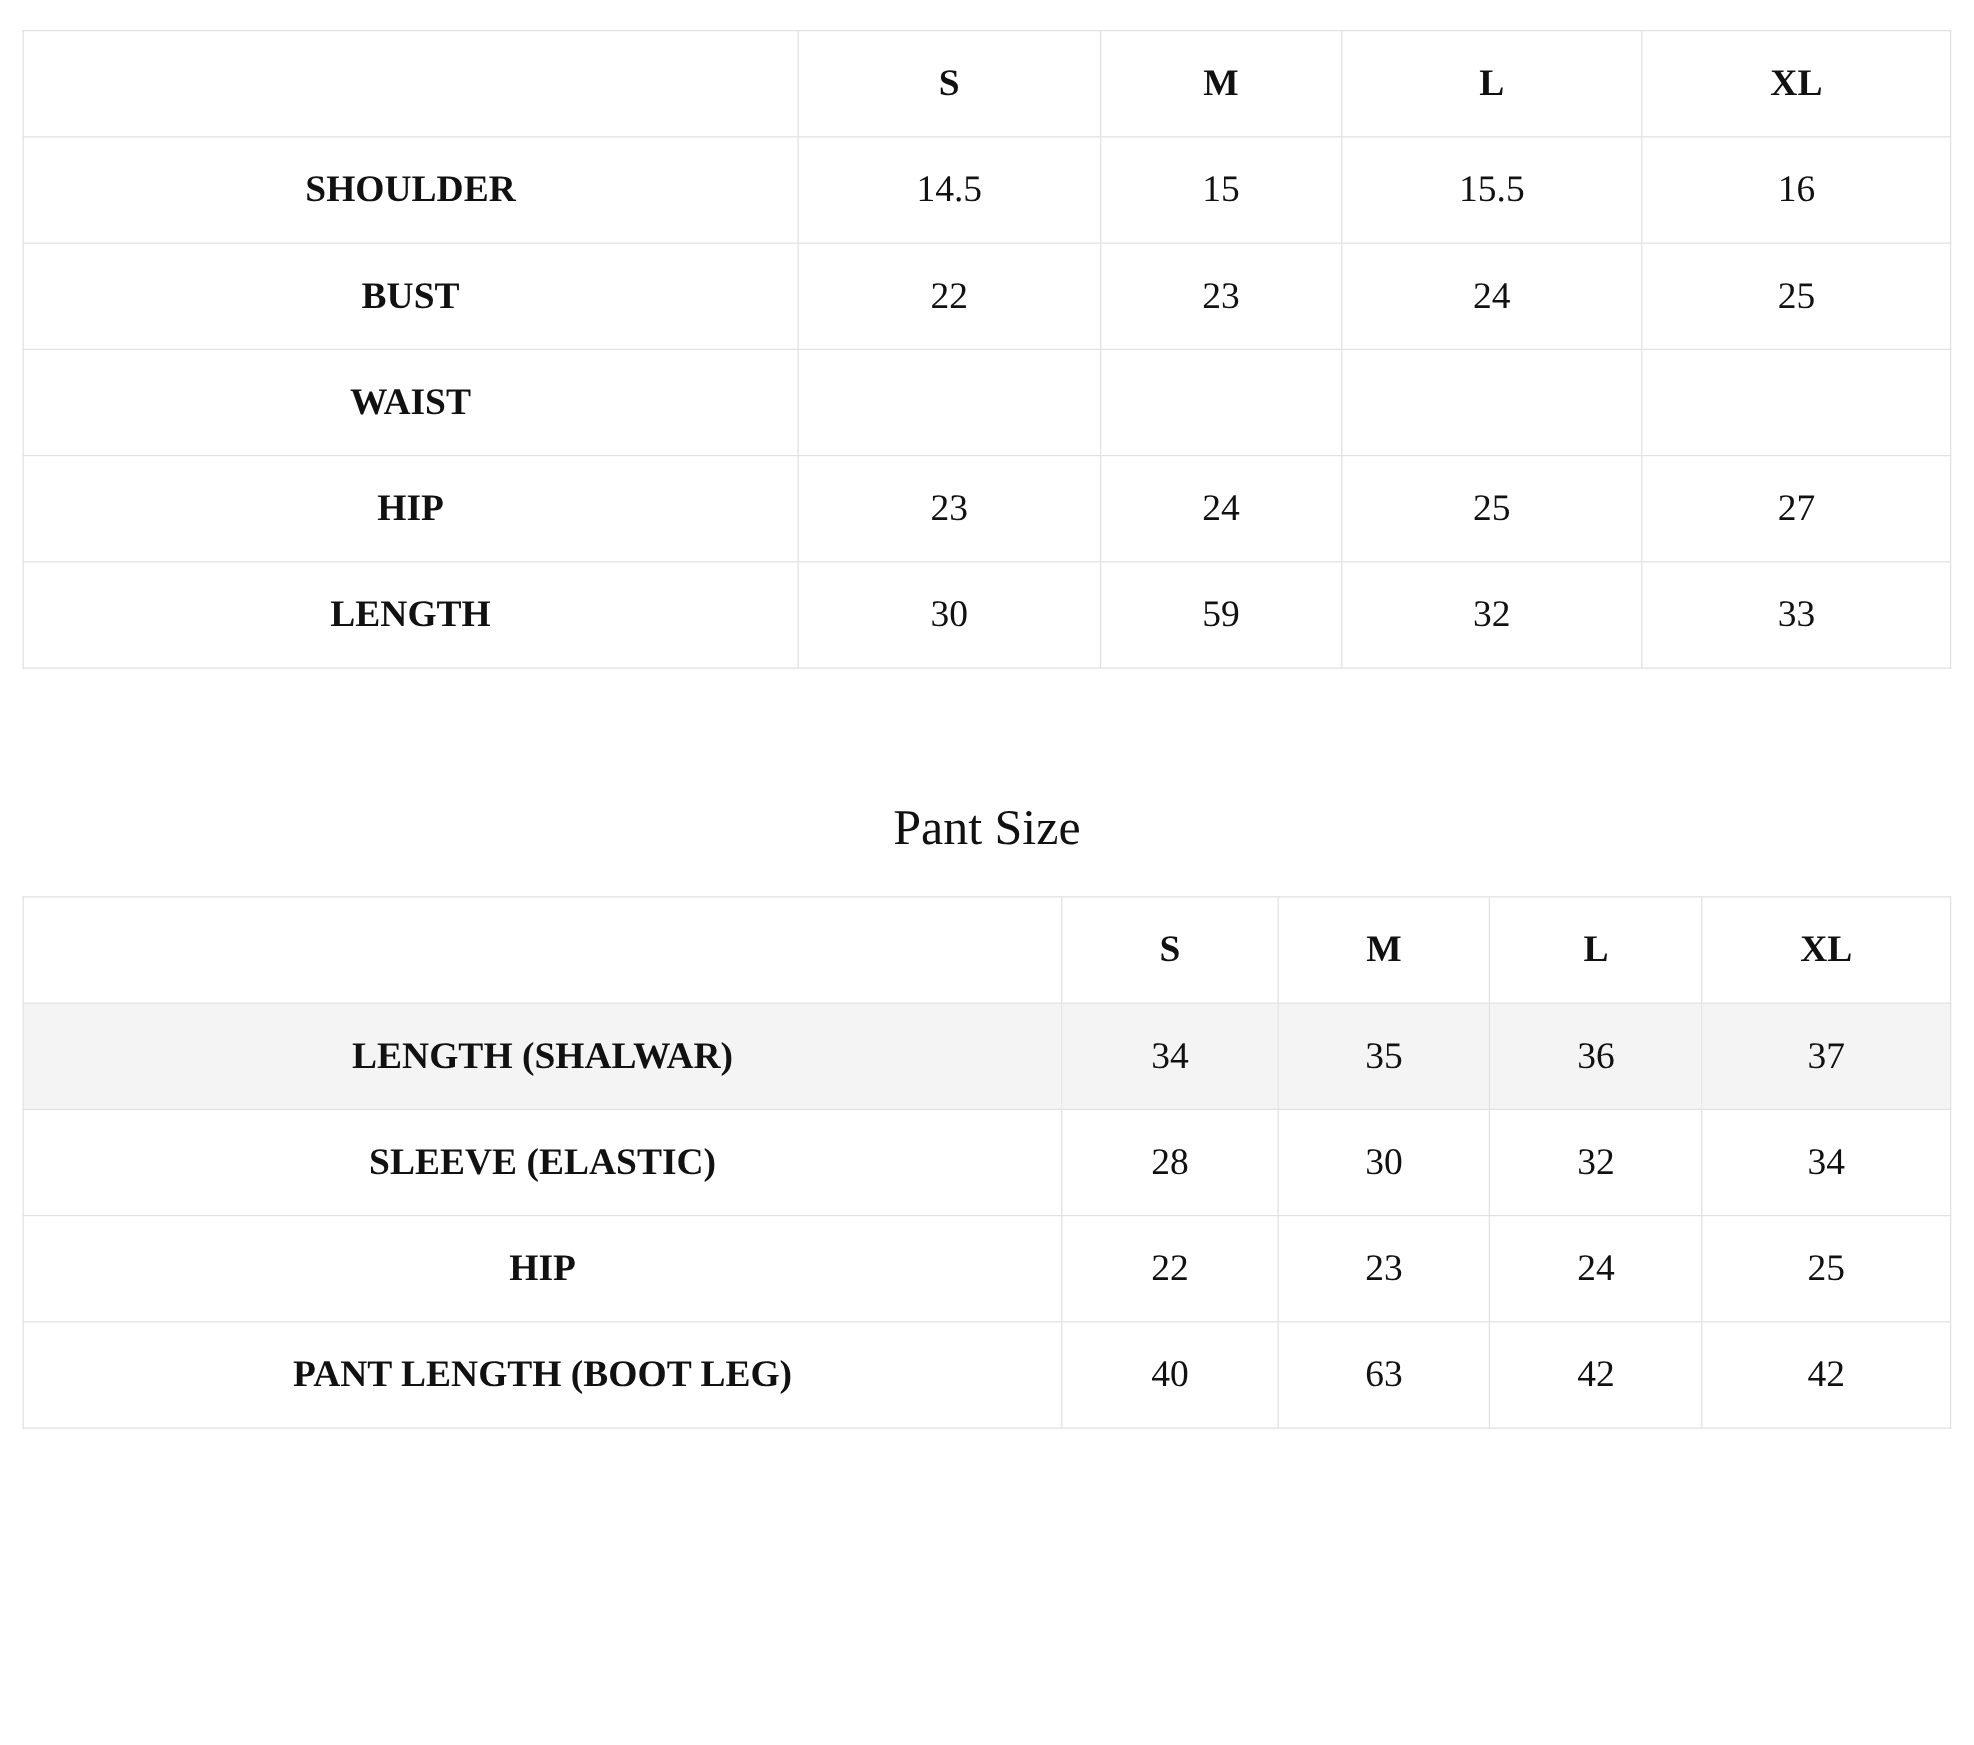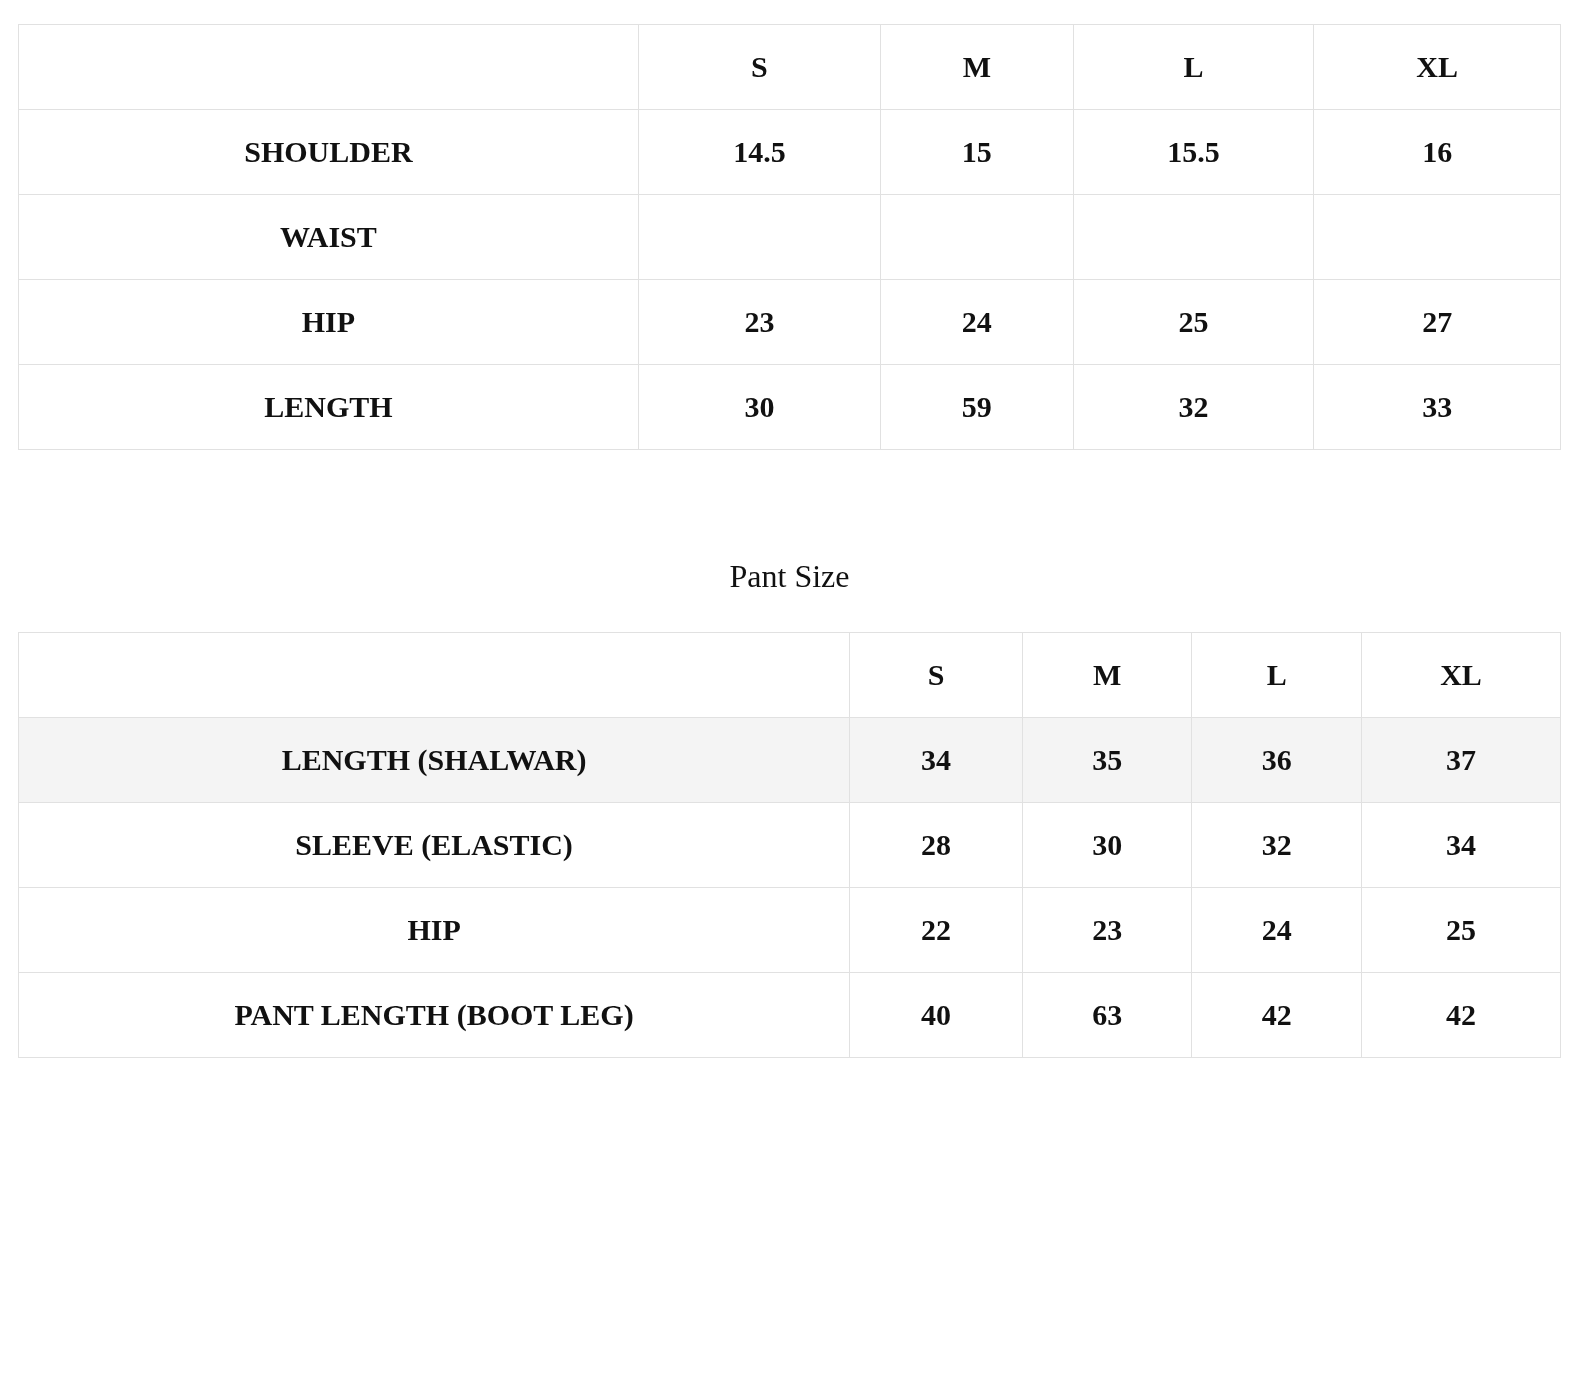--- a/index.html
+++ b/index.html
@@ -34,30 +34,30 @@
     overflow: hidden;
     white-space: nowrap;
   }
   table.size-table thead th {
     font-weight: bold;
   }
   table.size-table tbody th {
     font-weight: bold;
   }
   table.size-table tbody td {
-    font-weight: bold;
+    font-weight: normal;
   }
   table.size-table tr.hl th,
   table.size-table tr.hl td {
     background: var(--highlight-bg, #f4f4f4);
     margin-left: 12px;
   }
   .pant-heading {
     margin: 104px 0 33px 0;
-    font-size: 32px;
+    font-size: 40px;
     line-height: 45px;
     font-weight: normal;
     text-align: center;
     color: #111111;
   }
 </style>
 </head>
 <body style="background: rgb(255, 255, 255); color: rgb(17, 17, 17);">
 
 <main data-name="size-chart-page">
@@ -79,20 +79,27 @@
           <th data-name="size-column-header">XL</th>
         </tr>
       </thead>
       <tbody>
         <tr data-name="measurement-row">
           <th data-name="measurement-label">SHOULDER</th>
           <td data-name="size-value-cell">14.5</td>
           <td data-name="size-value-cell">15</td>
           <td data-name="size-value-cell">15.5</td>
           <td data-name="size-value-cell">16</td>
+        </tr>
+        <tr data-name="measurement-row">
+          <th data-name="measurement-label">BUST</th>
+          <td data-name="size-value-cell">22</td>
+          <td data-name="size-value-cell">23</td>
+          <td data-name="size-value-cell">24</td>
+          <td data-name="size-value-cell">25</td>
         </tr>
         <tr data-name="measurement-row">
           <th data-name="measurement-label">WAIST</th>
           <td data-name="size-value-cell"></td>
           <td data-name="size-value-cell"></td>
           <td data-name="size-value-cell"></td>
           <td data-name="size-value-cell"></td>
         </tr>
         <tr data-name="measurement-row">
           <th data-name="measurement-label">HIP</th>

